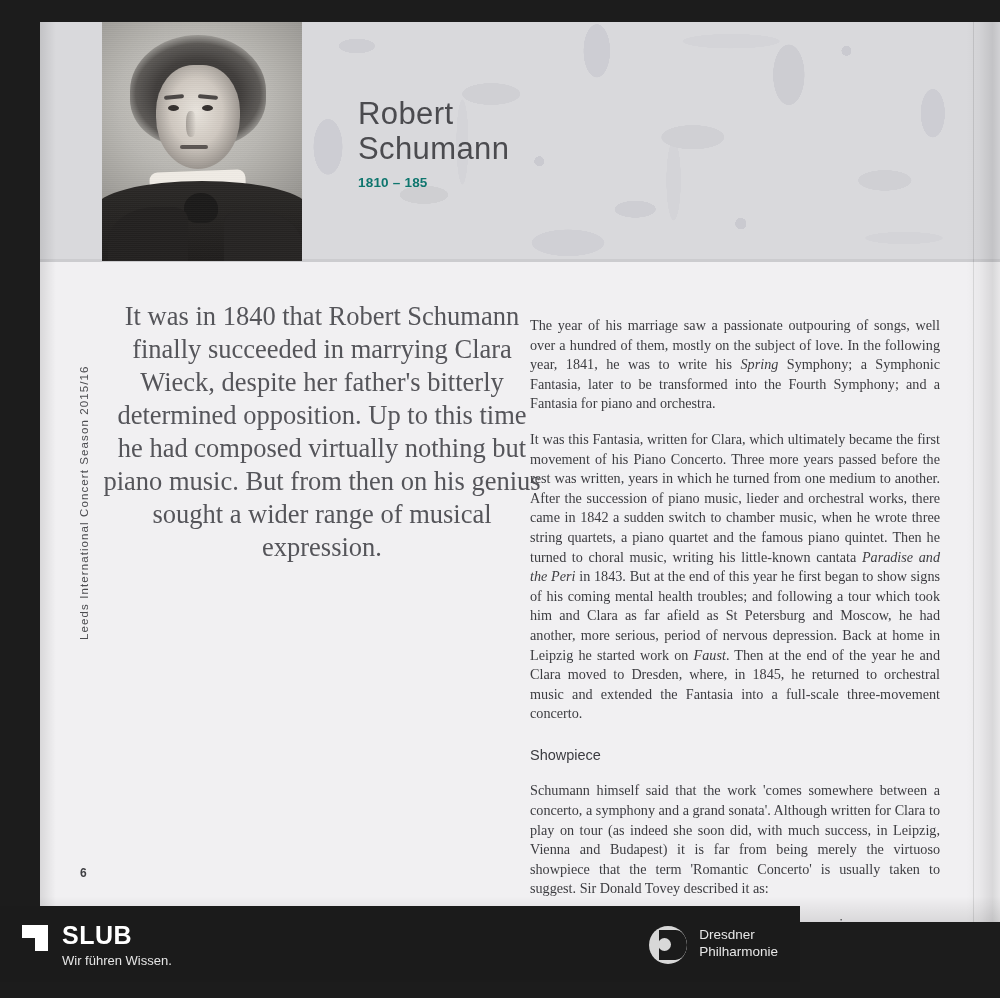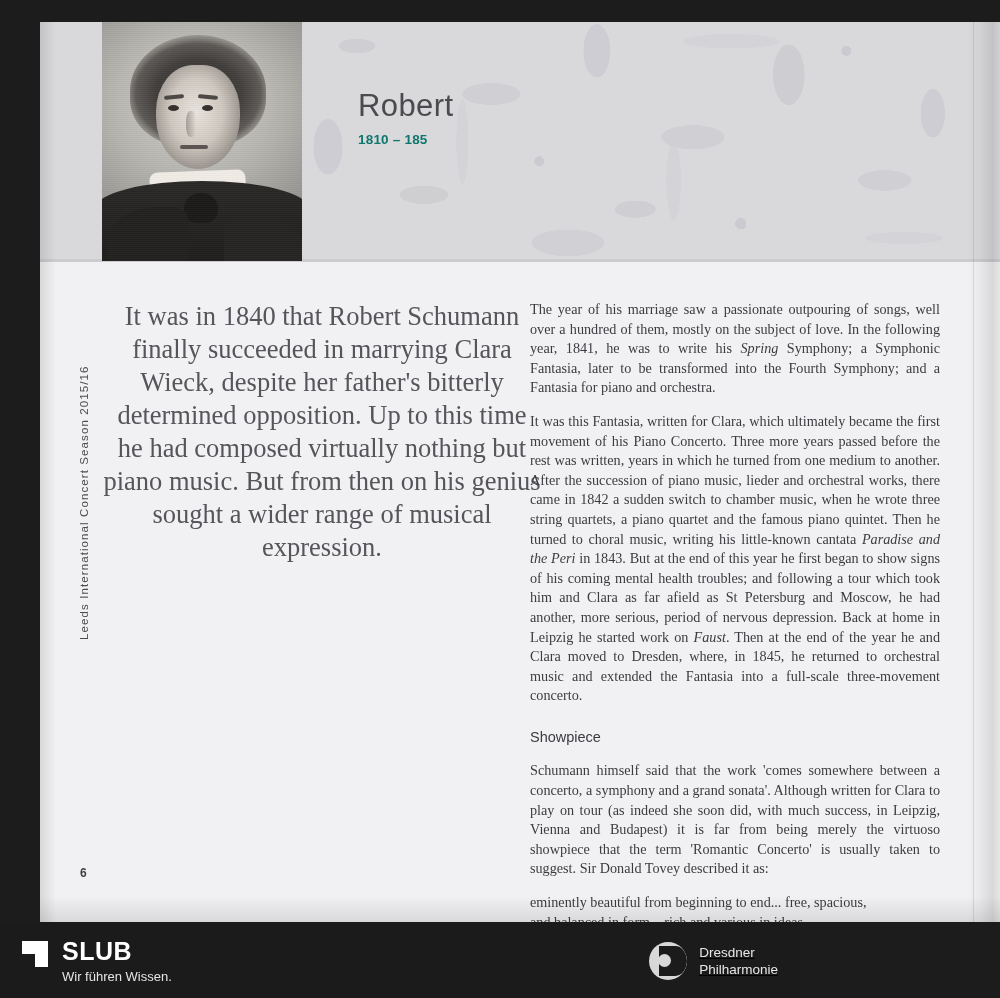--- a/index.html
+++ b/index.html
@@ -221,21 +221,21 @@
     inset: 0;
     background-image:
       repeating-linear-gradient(0deg, rgba(255,255,255,0.05) 0 1px, rgba(0,0,0,0.04) 1px 2px);
     opacity: 0.5;
   }
 
   
   #titleblock {
     position: absolute;
     left: 318px;
-    top: 66px;
+    top: 74px;
   }
   .comp-name {
     font-family: "Liberation Sans", sans-serif;
     font-weight: 300;
     font-size: 31px;
     line-height: 35px;
     color: #4b4b4f;
     letter-spacing: 0.4px;
   }
   .comp-dates {
@@ -299,21 +299,21 @@
     position: absolute;
     left: 490px;
     top: 278px;
     width: 410px;
     font-family: "Liberation Serif", serif;
     font-size: 14.2px;
     line-height: 19.6px;
     color: #3c3c40;
     text-align: justify;
   }
-  #rightcol p { margin: 0 0 14px 0; }
+  #rightcol p { margin: 16px 0 14px 0; }
   #rightcol p:last-child { margin-bottom: 0; }
   .sub-head {
     text-align: left;
     font-family: "Liberation Sans", sans-serif;
     font-size: 14.5px;
     color: #3b3b40;
     margin: 22px 0 14px 0;
   }
   .verse {
     margin: 0 0 0 26px;
@@ -322,21 +322,21 @@
     line-height: 19.6px;
     text-align: left;
     color: #3c3c40;
   }
   em { font-style: italic; }
 
   
   #footer {
     position: absolute;
     left: 0;
-    bottom: 0;
+    bottom: 16px;
     width: 800px;
     height: 76px;
     background: #1b1b1b;
   }
   #slub {
     position: absolute;
     left: 22px;
     top: 16px;
     display: flex;
     align-items: flex-start;
@@ -368,22 +368,21 @@
     font-family: "Liberation Sans", sans-serif;
     font-size: 13px;
     color: #e5e5e5;
     margin-top: 4px;
   }
   #dph {
     position: absolute;
     right: 22px;
     top: 20px;
     display: flex;
-    align-items: center;
-    text-decoration: underline;
+    align-items: flex-start;
   }
   .dph-mark {
     width: 38px; height: 38px;
     border-radius: 50%;
     background: #d8d8d8;
     position: relative;
     overflow: hidden;
   }
   .dph-mark::before {
     content: "";
@@ -433,20 +432,21 @@
     <div class="collar"></div>
     <div class="coat"></div>
     <div class="tie"></div>
     <div class="shoulder-l"></div>
     <div class="shoulder-r"></div>
     <div class="grain"></div>
   </div>
 
   <div id="titleblock">
     <div class="comp-name">Robert</div>
+    <div class="comp-name">Schumann</div>
     <div class="comp-dates">1810 – 185</div>
   </div>
 
   <div id="body-area"></div>
 
   <div id="spine">Leeds International Concert Season 2015/16</div>
   <div id="pagenum">6</div>
 
   <div id="pullquote">It was in 1840 that Robert Schumann finally succeeded in marrying Clara Wieck, despite her father's bitterly determined opposition. Up to this time he had composed virtually nothing but piano music. But from then on his genius sought a wider range of musical expression.</div>
 

